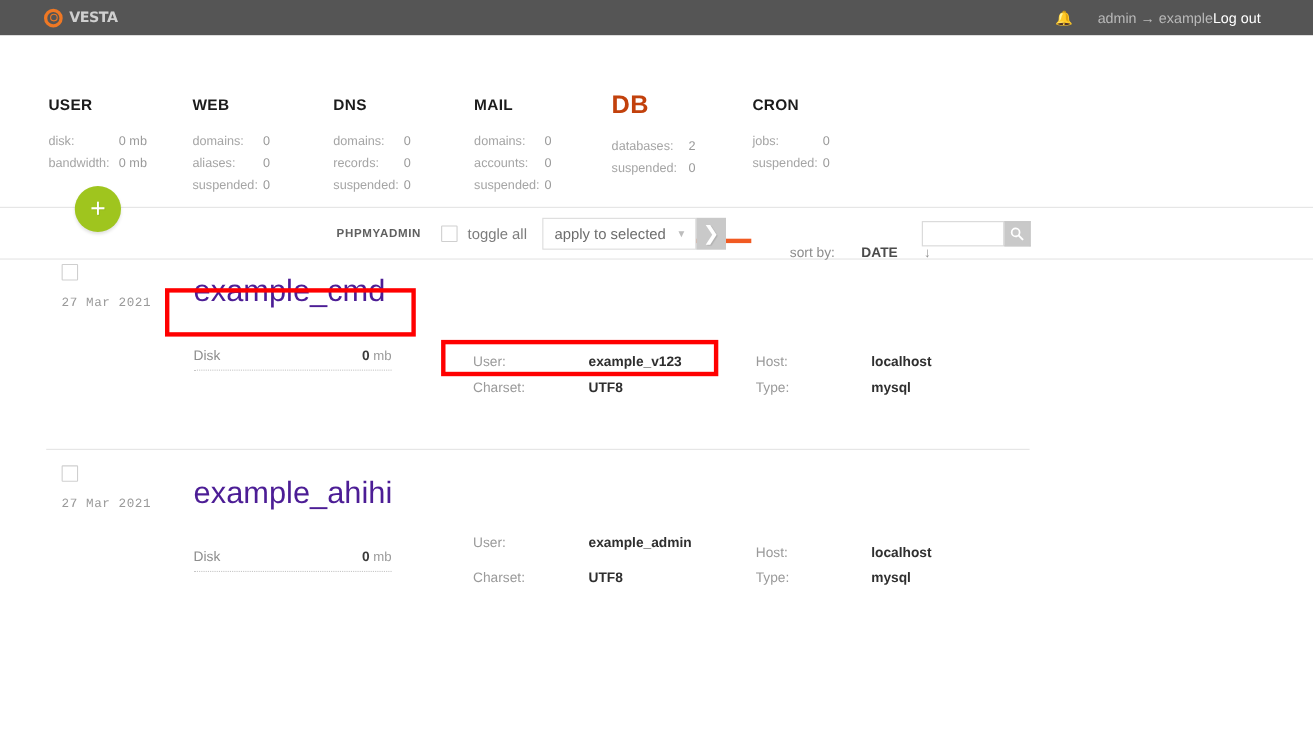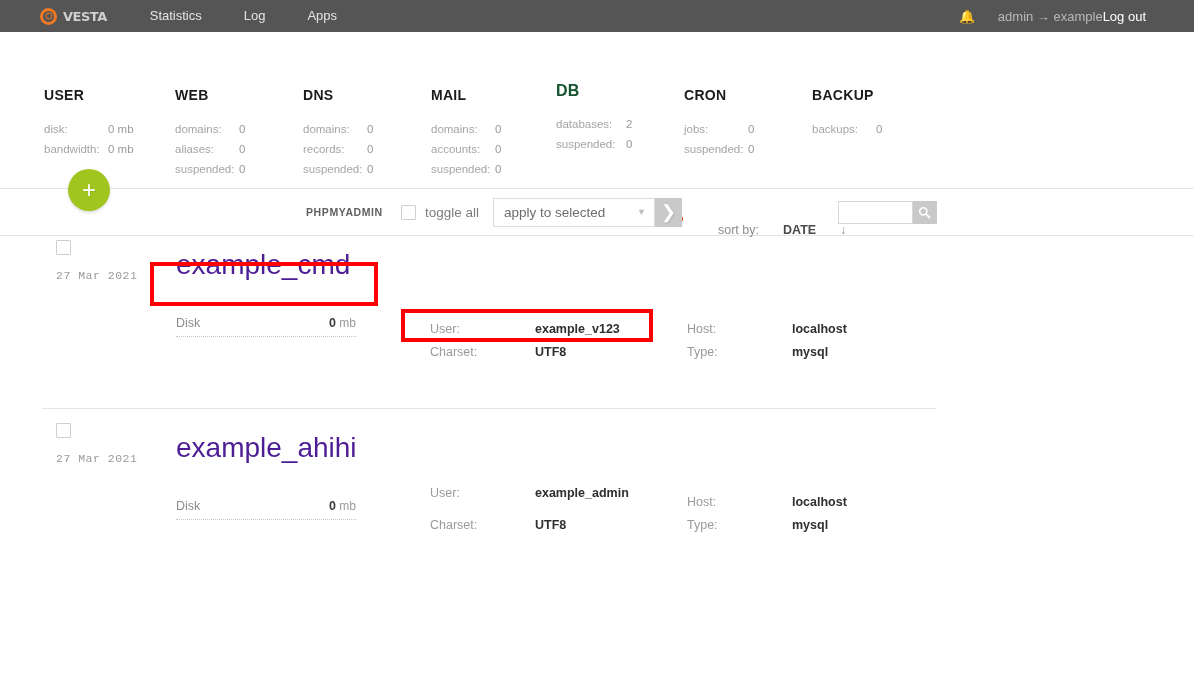--- a/index.html
+++ b/index.html
@@ -54,21 +54,21 @@
     position:relative;
     height:157px;
     border-bottom:1px solid #e4e4e4;
   }
   .stat-col { position:absolute; top:55px; }
   .stat-title {
     font-size:14px; font-weight:bold; color:#1b1b1b;
     letter-spacing:0.3px;
     font-family:"Liberation Sans", sans-serif;
   }
-  .stat-title.active { color:#14532d; font-size:16px; margin-top:-5px; }
+  .stat-title.active { color:#c2410c; font-size:23px; margin-top:-5px; }
   .stat-rows { margin-top:16px; }
   .stat-row { font-size:11.5px; color:#a5a5a5; line-height:20px; white-space:nowrap; }
   .stat-row .k { display:inline-block; }
   .stat-row .v { margin-left:8px; color:#9a9a9a; }
 
   .tab-underline {
     position:absolute; left:555px; top:185px;
     width:128px; height:4px; background:#f15a22;
   }
 
@@ -104,21 +104,21 @@
     width:15px; height:15px; border:1px solid #cfcfcf;
     background:#fff; border-radius:1px; display:inline-block;
     cursor:pointer;
   }
   .tb-toggle .lbl { margin-left:9px; font-size:13.5px; color:#7d7d7d; }
   .tb-select-wrap {
     position:absolute; left:493px;
     display:flex; align-items:center;
   }
   .tb-select {
-    width:162px; height:29px; border:1px solid #dcdcdc;
+    width:140px; height:29px; border:1px solid #dcdcdc;
     background:#fff; display:flex; align-items:center;
     padding:0 8px 0 10px; font-size:13.5px; color:#6d6d6d;
     justify-content:space-between; cursor:pointer;
   }
   .tb-select .caret {
     color:#bdbdbd; font-size:9px; line-height:9px;
   }
   .tb-go {
     width:27px; height:29px; background:#c9c9c9;
     display:flex; align-items:center; justify-content:center;
@@ -192,25 +192,20 @@
   }
 </style>
 </head>
 <body>
 
 <div class="topbar">
   <div class="logo-wrap">
     <span class="logo-ring"></span>
     <span class="logo-text">VESTA</span>
   </div>
-  <div class="topnav">
-    <a href="#">Statistics</a>
-    <a href="#">Log</a>
-    <a href="#">Apps</a>
-  </div>
   <div class="topright">
     <span class="bell">🔔</span>
     <span class="userpath">admin → example</span>
     <a href="#" class="logout">Log out</a>
   </div>
 </div>
 
 <div class="stats">
 
   <div class="stat-col" style="left:44px;">
@@ -287,28 +282,20 @@
     <div class="stat-rows">
       <div class="stat-row">
         <span class="k" style="width:56px;">jobs:</span><span class="v">0</span>
       </div>
       <div class="stat-row">
         <span class="k" style="width:56px;">suspended:</span><span class="v">0</span>
       </div>
     </div>
   </div>
 
-  <div class="stat-col" style="left:812px;">
-    <div class="stat-title">BACKUP</div>
-    <div class="stat-rows">
-      <div class="stat-row">
-        <span class="k" style="width:56px;">backups:</span><span class="v">0</span>
-      </div>
-    </div>
-  </div>
 
   <div class="tab-underline"></div>
 </div>
 
 <div class="toolbar">
 
   <div class="addbtn">
     <span class="plus">+</span>
   </div>
 

